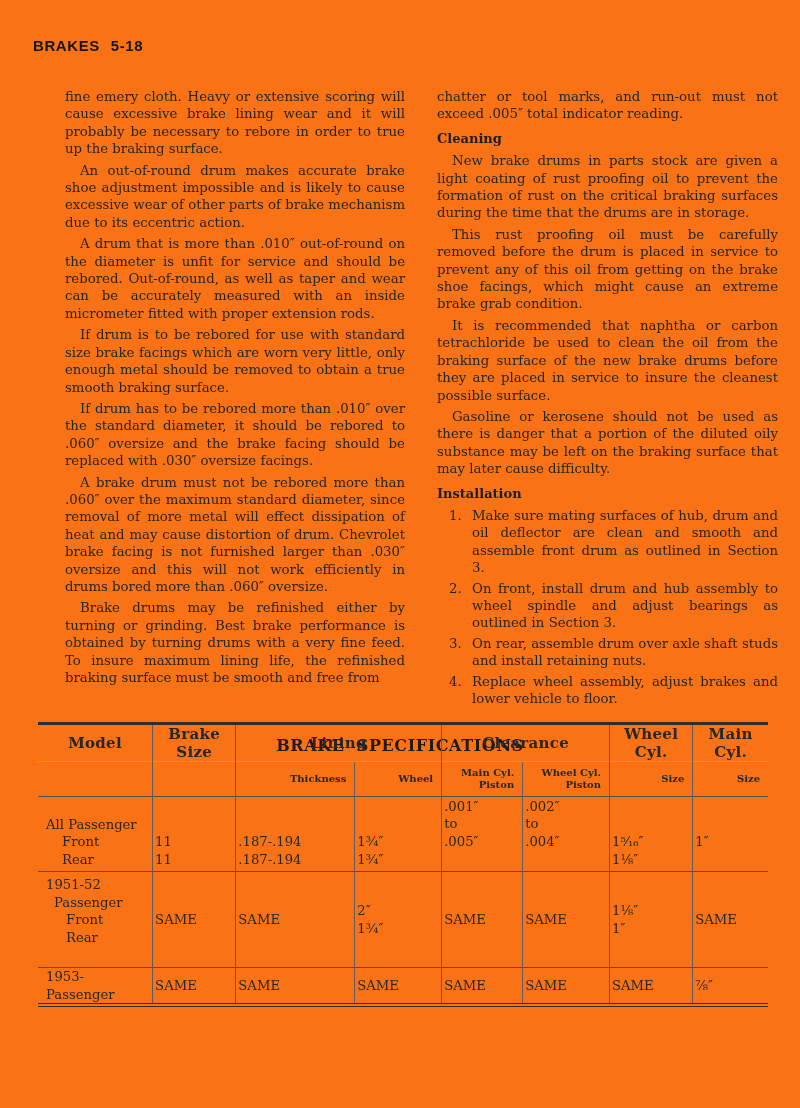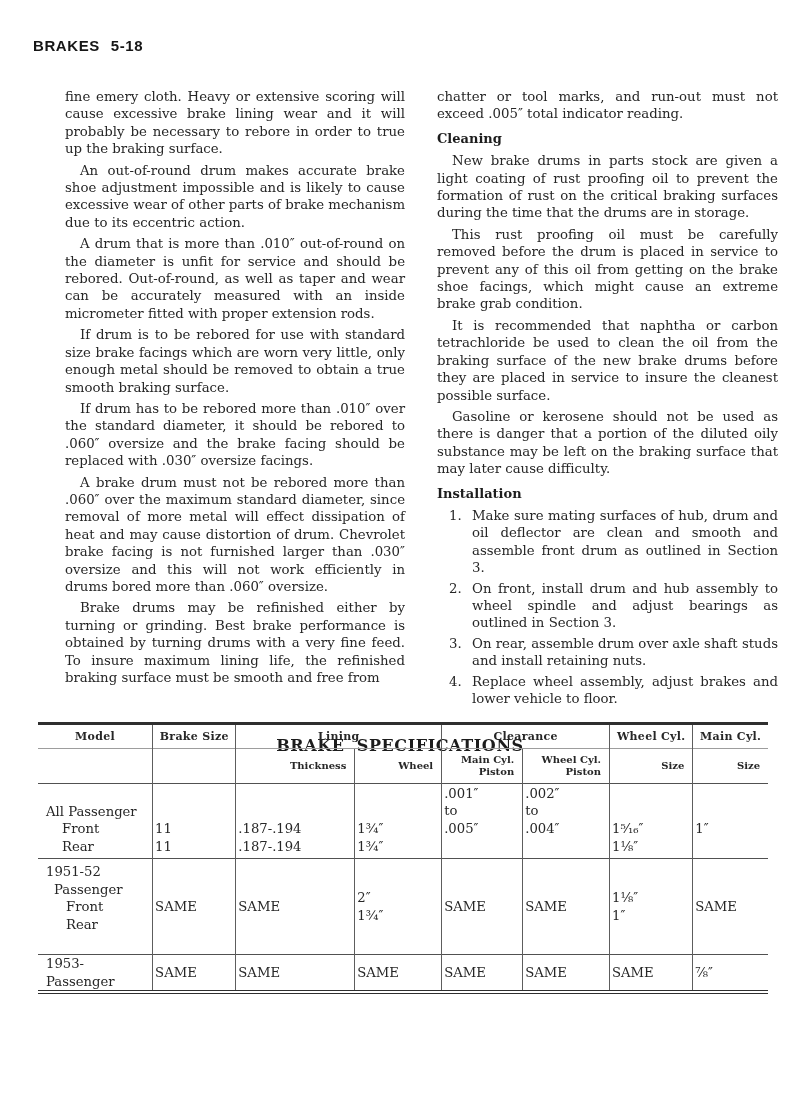--- a/index.html
+++ b/index.html
@@ -1,18 +1,18 @@
 <!DOCTYPE html>
 <html><head>
 <meta charset="utf-8">
 <style>
   html,body { margin:0; padding:0; background:#e8e8e6; }
   .page {
     position:relative; width:800px; height:1108px; margin:0 auto;
-    background:#ffffff; overflow:hidden;
+    background:#f97316; overflow:hidden;
     font-family:"DejaVu Serif", serif; color:#262626;
   }
   .doc-header {
     position:absolute; left:33px; top:37px;
     font-family:"Liberation Sans", sans-serif; font-weight:bold;
     font-size:15px; letter-spacing:0.6px; word-spacing:6px; color:#161616;
   }
   .col { position:absolute; top:88px; font-size:13.3px; line-height:17.4px; text-align:justify;margin-left:32px; }
   .col-left  { left:33px;  width:340px; }
   .col-right { left:405px; width:341px; }
@@ -29,21 +29,21 @@
     font-weight:bold; font-size:16px; letter-spacing:0.6px; word-spacing:6px; color:#1c1c1c;margin-top:45px;
   }
   table.spec {
     position:absolute; left:38px; top:722px; width:730px;
     border-collapse:collapse; table-layout:fixed;
     font-size:13.2px; color:#272727;
     border-top:3px solid #2f2f2f; border-bottom:4px double #2f2f2f;
   }
   .spec th, .spec td { border-left:1px solid #5d5d5d; padding:0 2px; overflow:hidden; }
   .spec th:first-child, .spec td:first-child { border-left:none; }
-  .spec thead tr.h1 th { height:23px; font-size:11px; font-weight:bold; letter-spacing:0.3px; text-align:center; vertical-align:middle; }
+  .spec thead tr.h1 th { height:23px; font-size:15px; font-weight:bold; letter-spacing:0.3px; text-align:center; vertical-align:middle; }
   .spec thead tr.h2 th { height:30px; font-size:10px; font-weight:bold; line-height:12px; padding:2px 8px; border-top:1px solid #9d9d9d; text-align:right; vertical-align:middle; }
   .spec tbody td { border-top:1px solid #515151; text-align:left; line-height:17.5px; }
   .spec tbody td.model { text-align:left; padding-left:8px; }
   tr.row-a { height:75px; }
   tr.row-a td { vertical-align:bottom; padding-bottom:3px; }
   tr.row-a td.lift { padding-bottom:21px; }
   tr.row-b { height:96px; }
   tr.row-b td { vertical-align:middle; }
   tr.row-b td.model { vertical-align:top; padding-top:4px; }
   tr.row-c { height:28px; }

